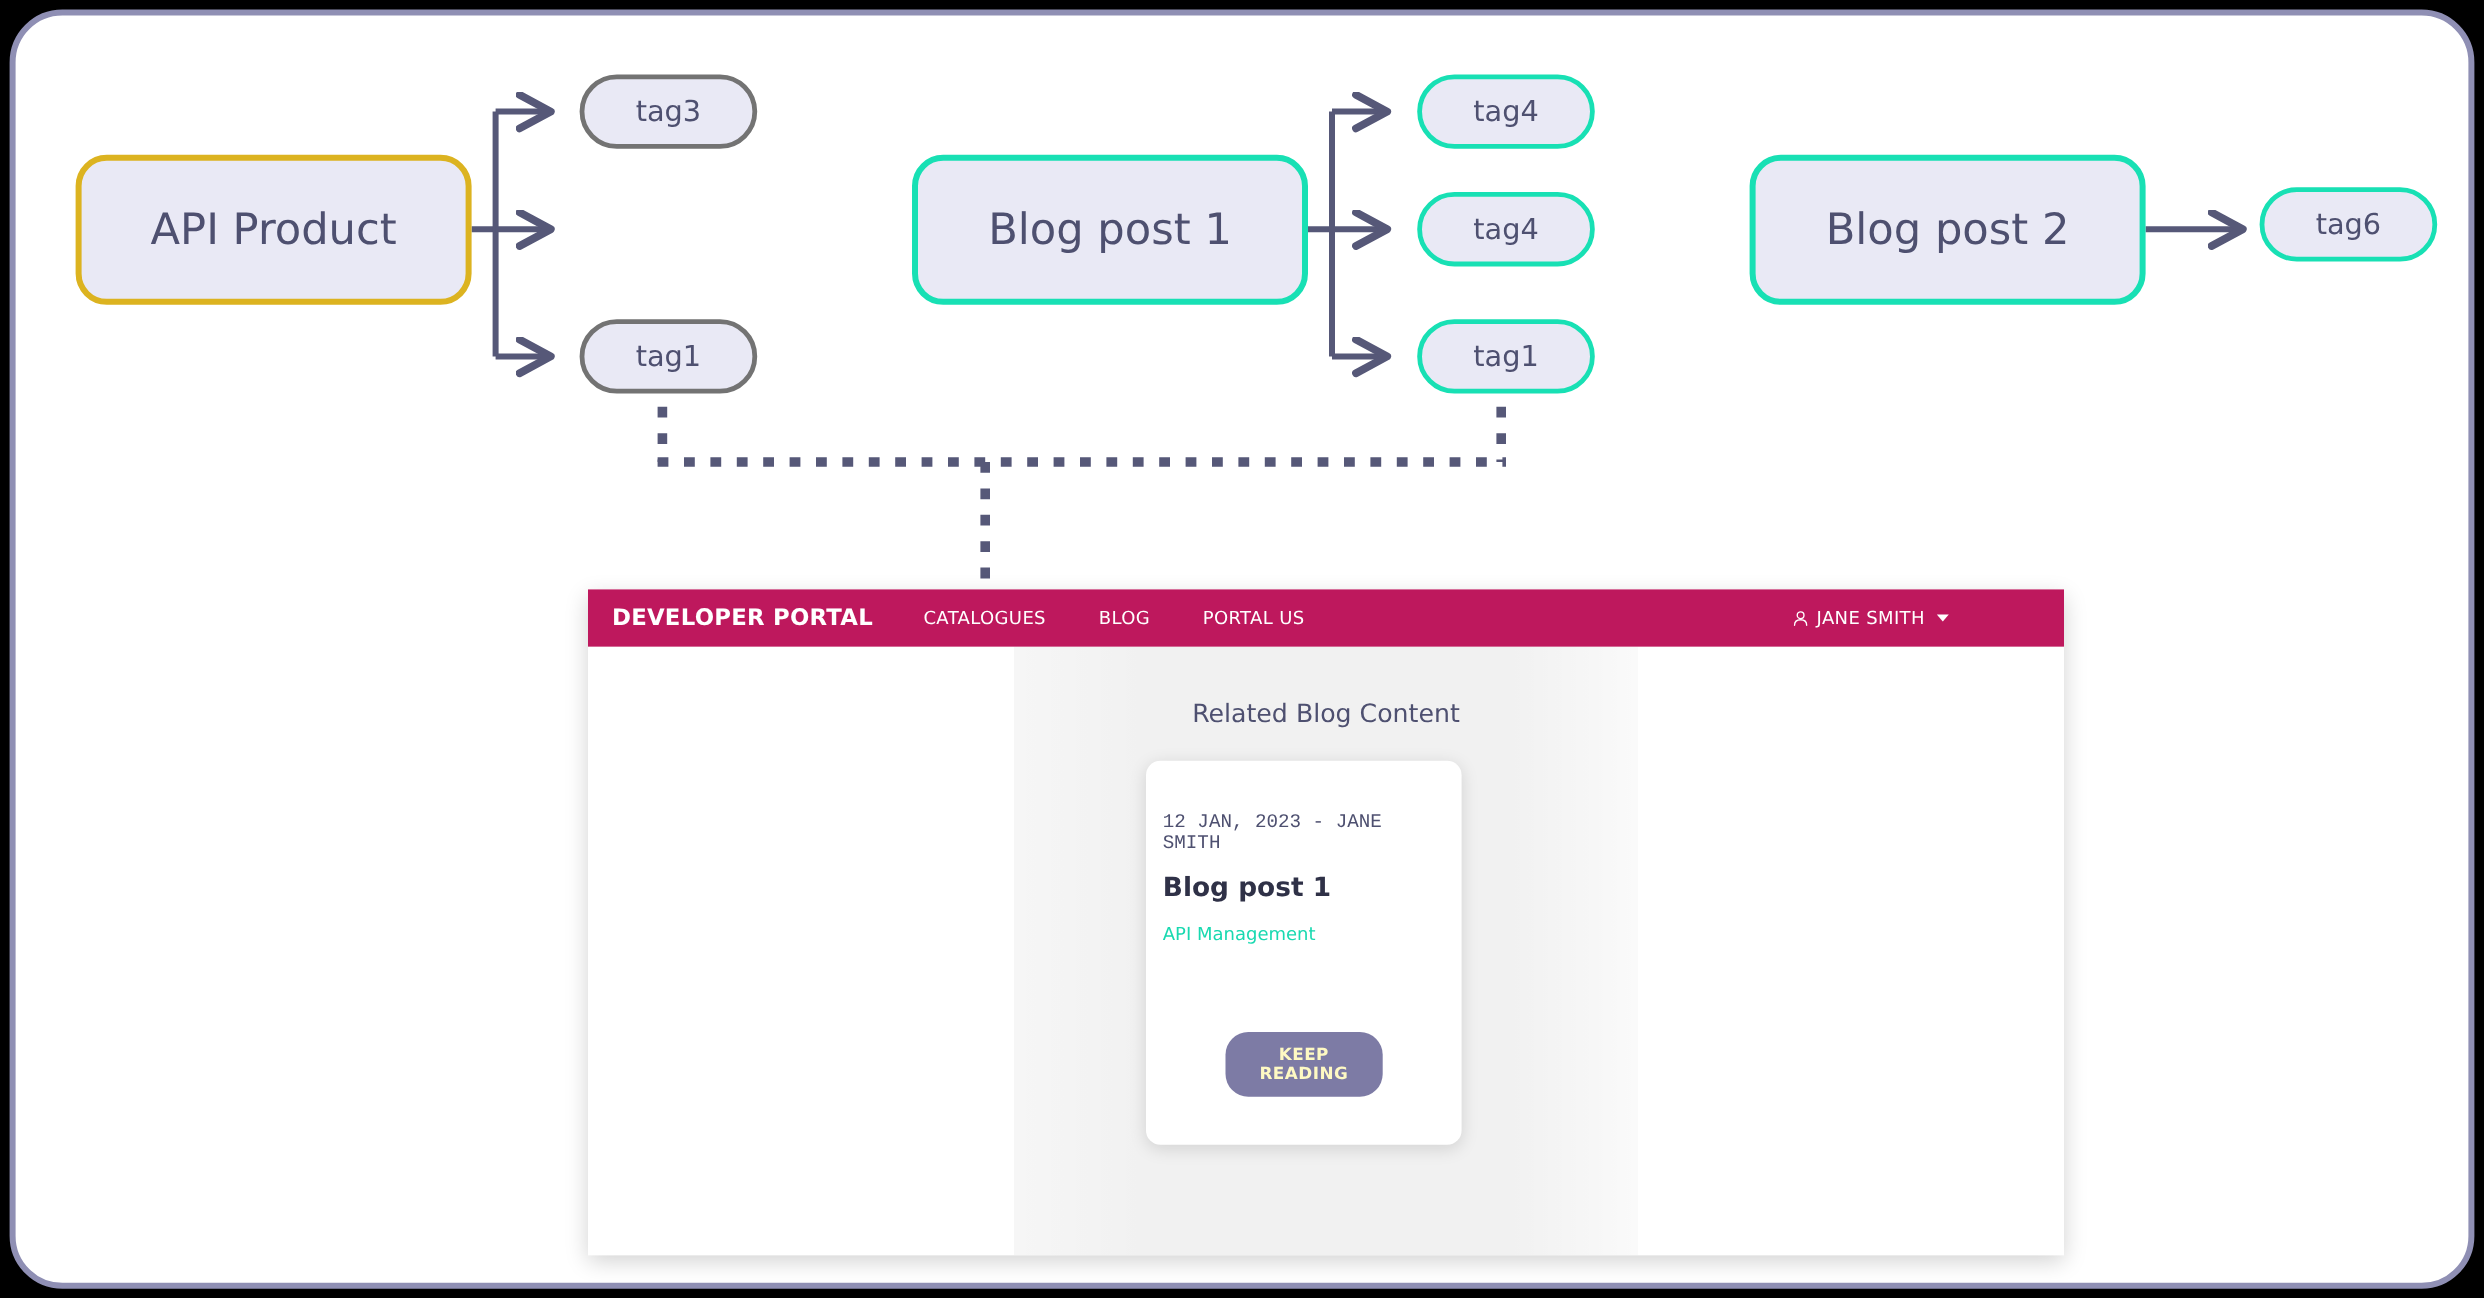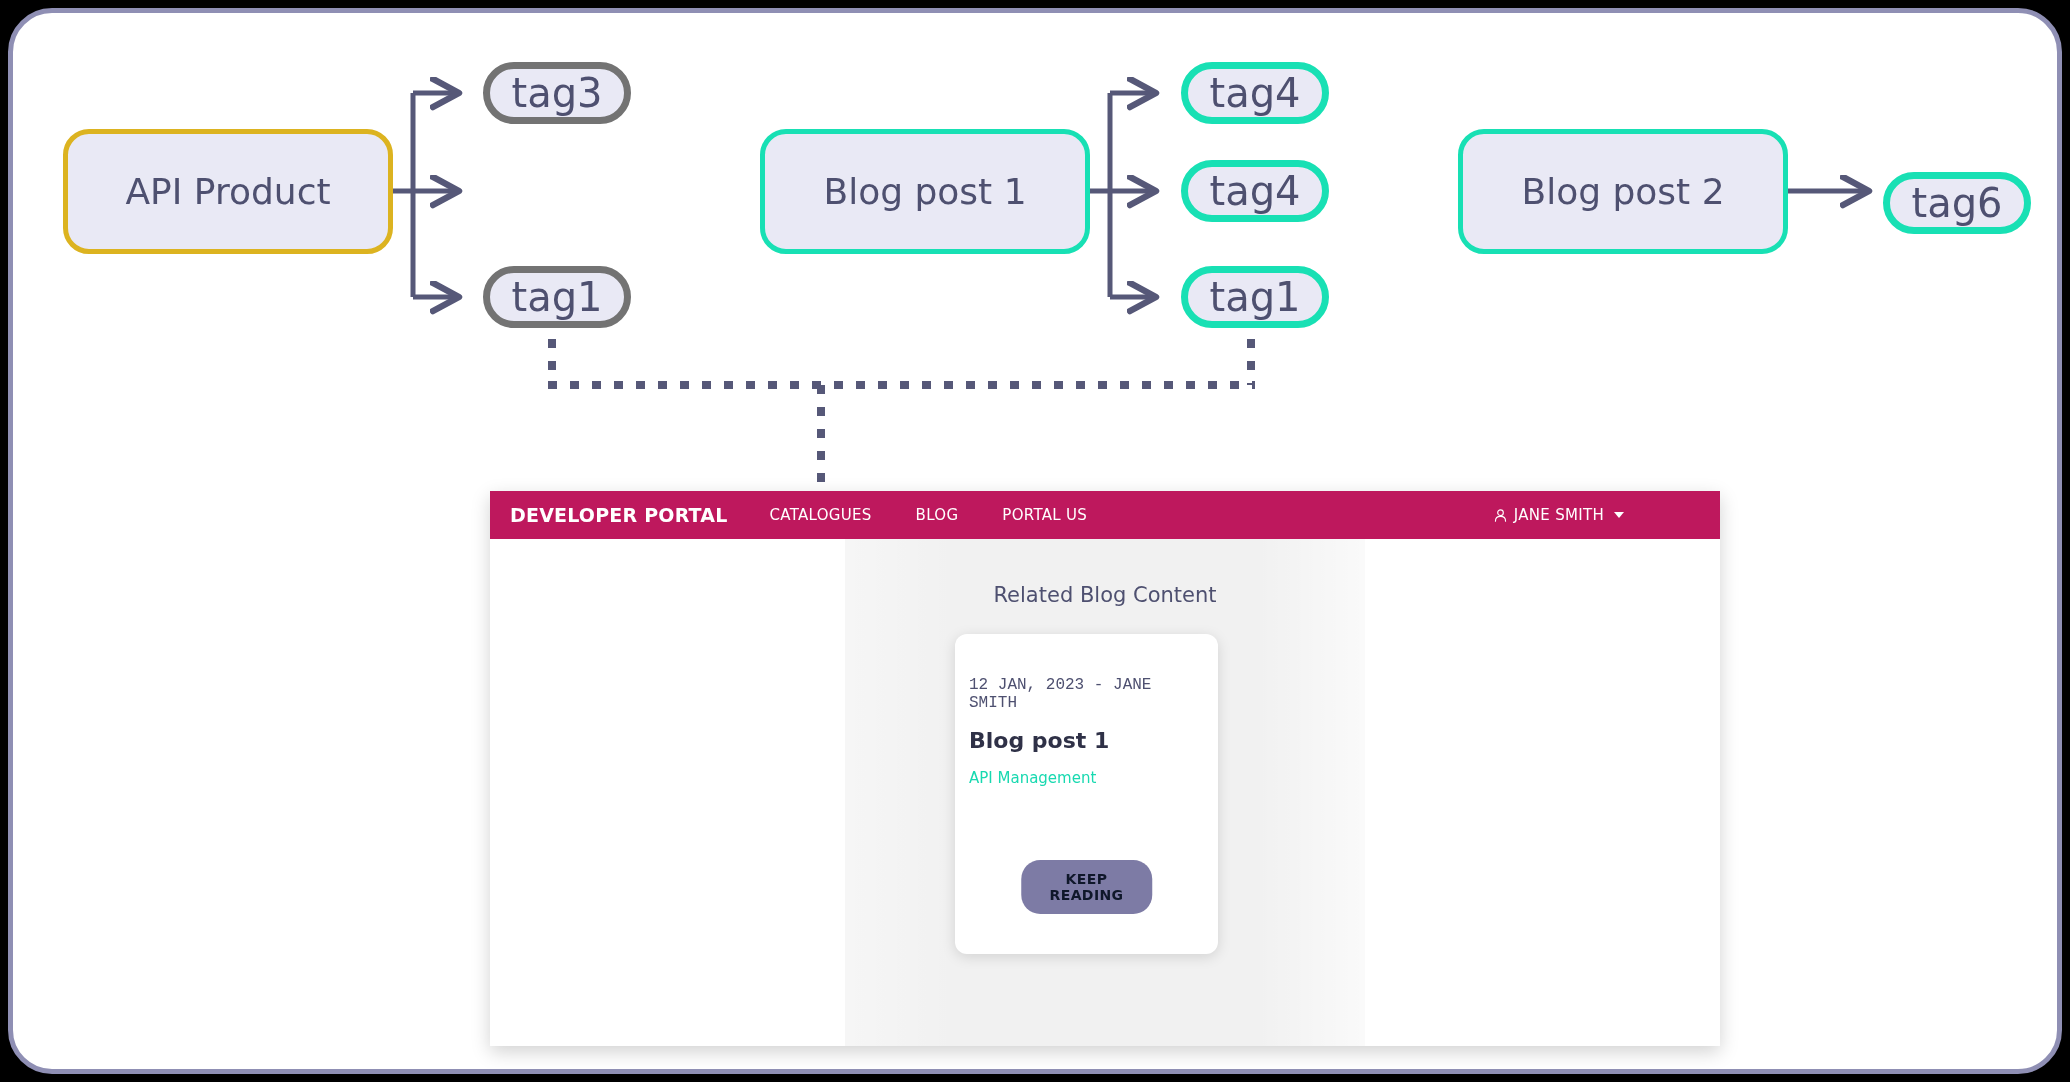--- a/index.html
+++ b/index.html
@@ -57,22 +57,22 @@
     height: 125px;
     border-radius: 26px;
     font-size: 36px;
     border: 5px solid #dcb320;
   }
   .node-big.teal { border-color: #18e0b4; }
   .node-tag {
     width: 148px;
     height: 62px;
     border-radius: 31px;
-    font-size: 40px;
-    border: 7px solid #737373;
+    font-size: 24px;
+    border: 4px solid #737373;
   }
   .node-tag.teal { border-color: #18e0b4; }
 
   
   .portal {
     position: absolute;
     left: 477px;
     top: 478px;
     width: 1230px;
     height: 555px;
@@ -174,21 +174,21 @@
   .card-cat {
     color: #18d9b0;
     font-size: 15px;
   }
   .keep-reading {
     position: absolute;
     left: 50%;
     transform: translateX(-50%);
     bottom: 40px;
     background: #7d7ba5;
-    color: #0f172a;
+    color: #fef9c3;
     border: none;
     border-radius: 19px;
     padding: 11px 6px;
     font-size: 14px;
     font-weight: bold;
     letter-spacing: 0.4px;
     font-family: inherit;
     cursor: pointer;
     margin-top: 28px;
   }
@@ -258,21 +258,21 @@
     <div class="node node-tag teal" style="left:1168px; top:147px;">
       <span>tag4</span>
     </div>
     <div class="node node-tag teal" style="left:1168px; top:253px;">
       <span>tag1</span>
     </div>
 
     <div class="node node-big teal" style="left:1445px; top:116px;">
       <span>Blog post 2</span>
     </div>
-    <div class="node node-tag teal" style="left:1870px; top:159px;">
+    <div class="node node-tag teal" style="left:1870px; top:143px;">
       <span>tag6</span>
     </div>
 
     <div class="portal">
 
       <div class="portal-header">
         <div class="portal-brand">DEVELOPER PORTAL</div>
 
         <nav class="portal-nav">
           <span class="portal-nav-item">CATALOGUES</span>

